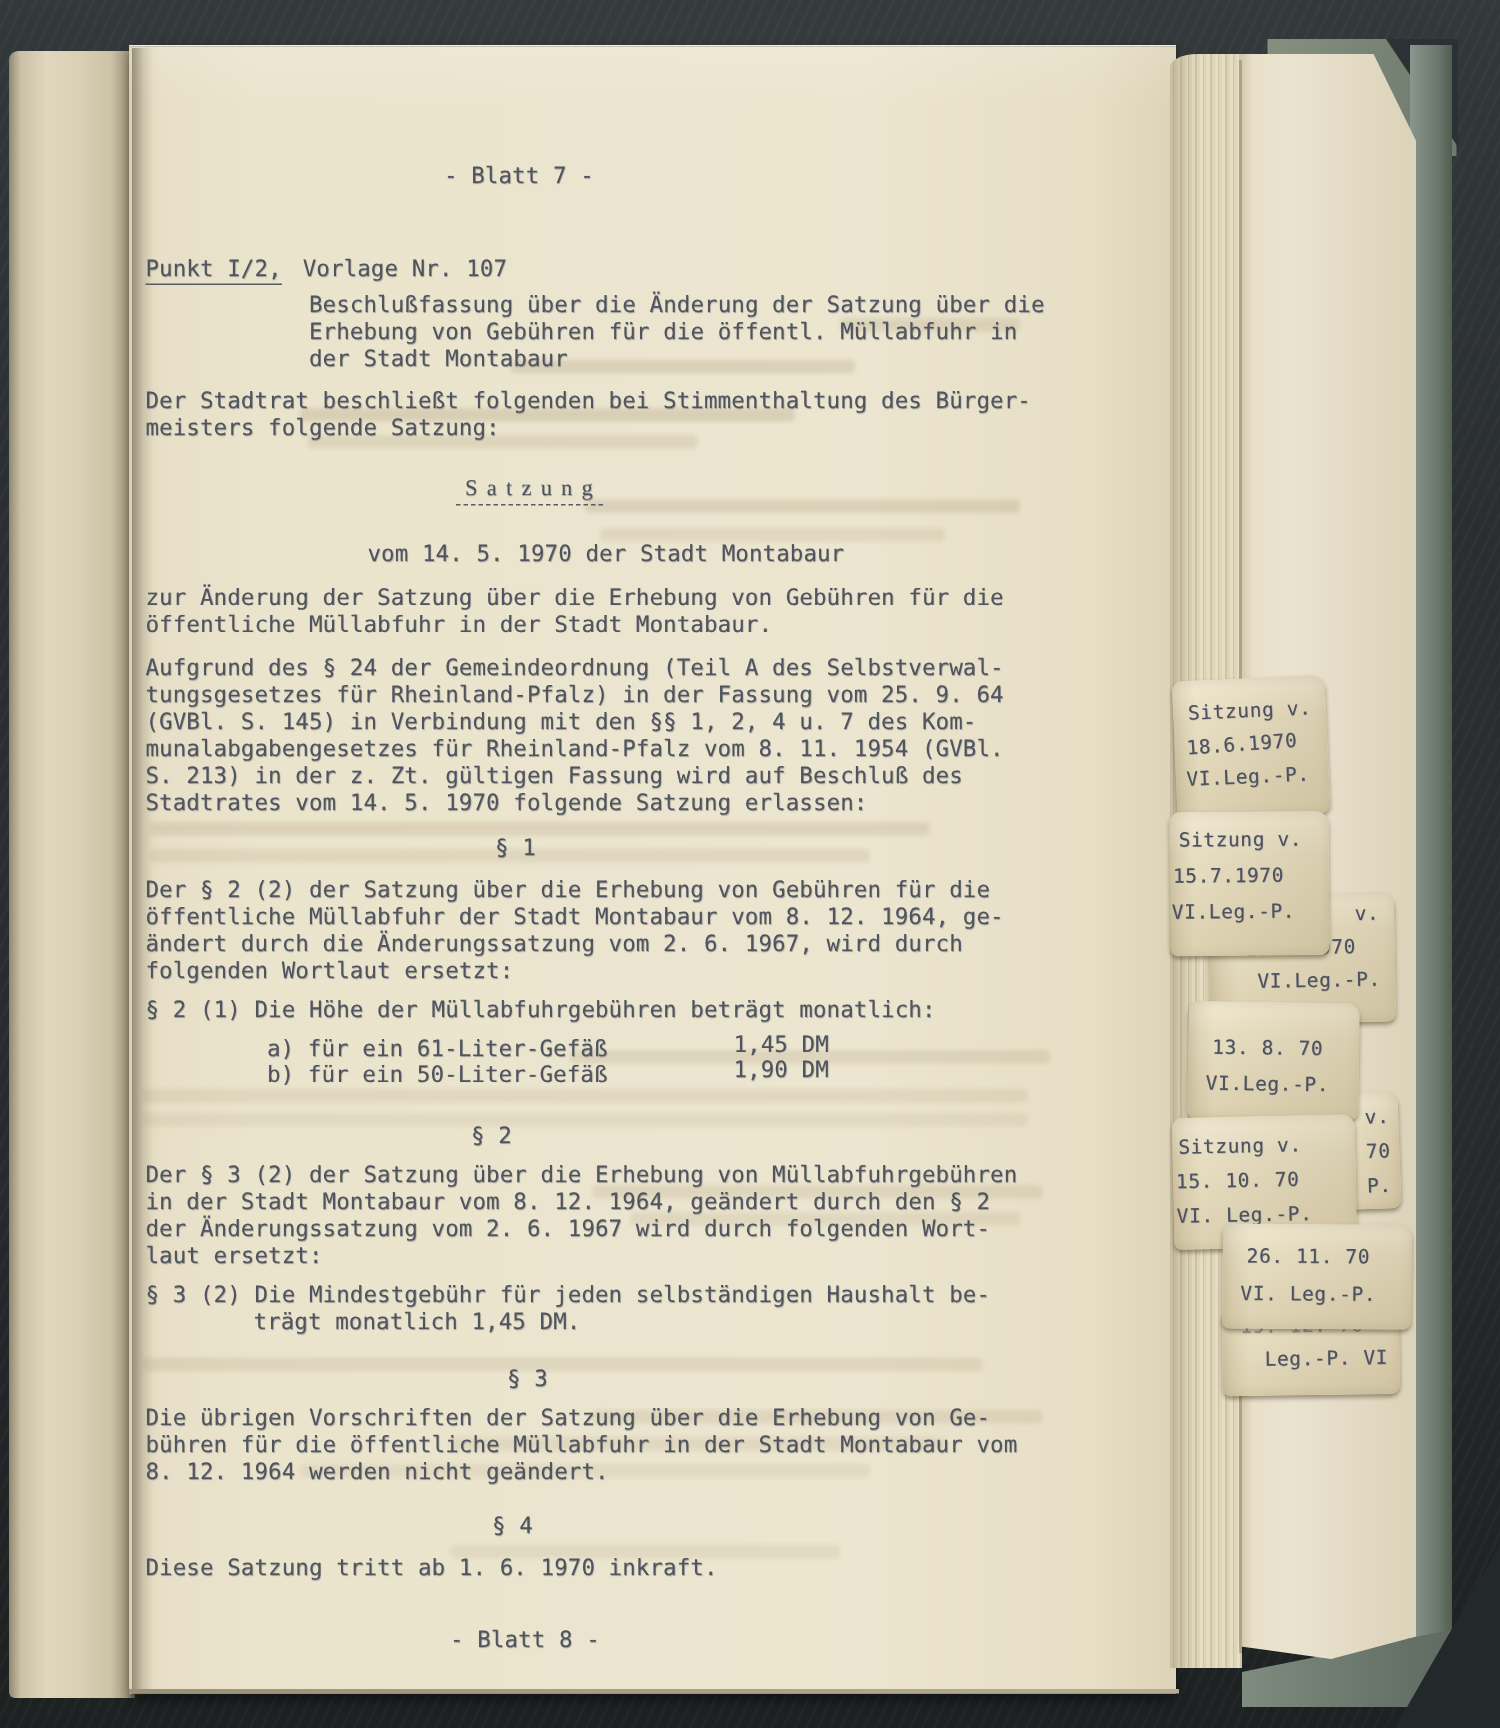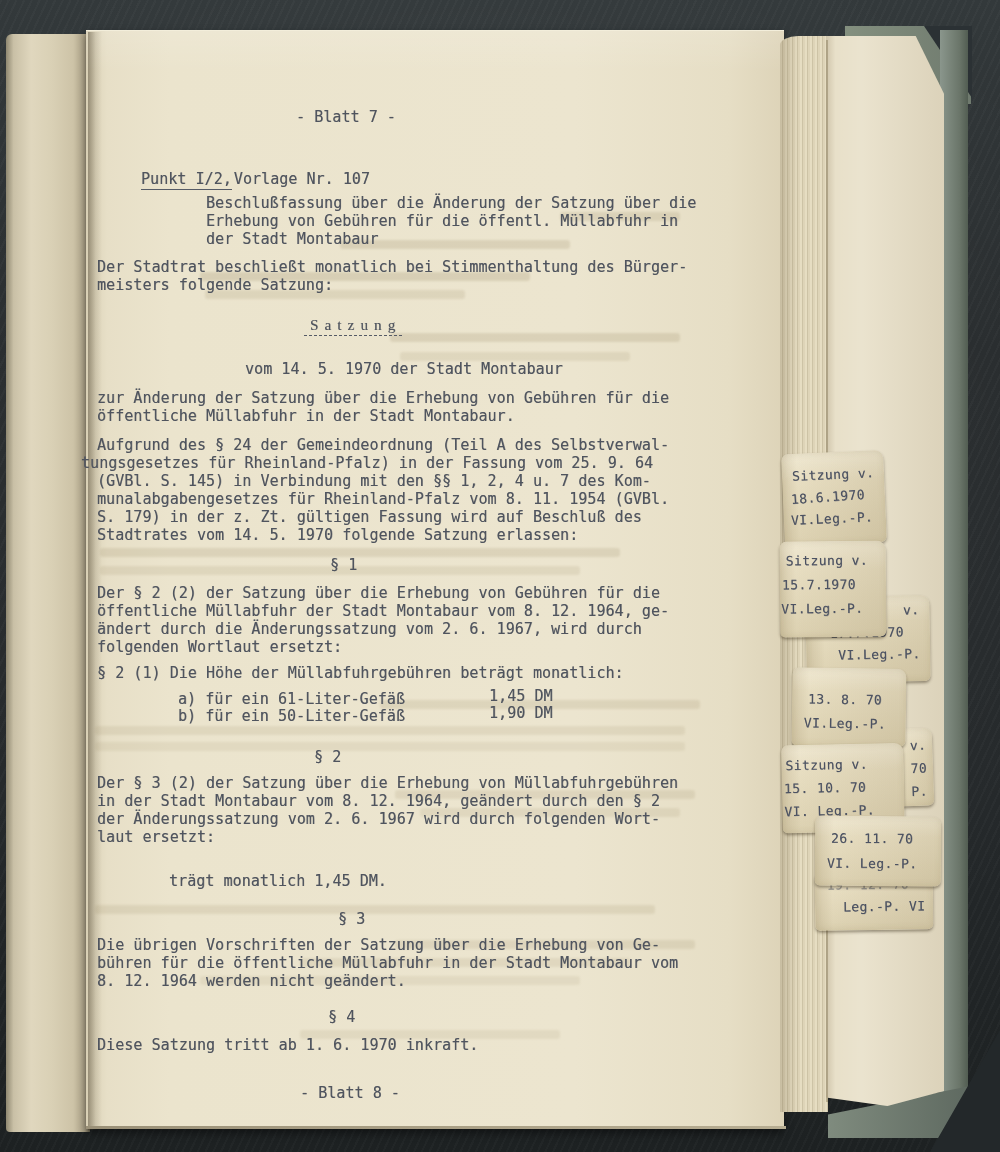--- a/index.html
+++ b/index.html
@@ -49,23 +49,23 @@
     background:
       linear-gradient(90deg,rgba(120,100,65,0.22),rgba(120,100,65,0) 8%,rgba(255,255,255,0.10) 30%,rgba(120,100,65,0.10) 95%),
       #e8e0c9;}
   .fold-line{position:absolute;left:826px;top:40px;width:2px;height:1062px;z-index:6;background:rgba(110,95,60,0.35);}
   .page-bottom-edge{position:absolute;left:86px;top:1126px;width:700px;height:3px;z-index:6;background:linear-gradient(90deg,#9a9077,#b7ad92);}
   
   .t{position:absolute;z-index:7;white-space:pre;
      font:15px/18px "DejaVu Sans Mono",monospace;color:#4f545e;
      letter-spacing:0.05px;
      text-shadow:0.4px 0.4px 0.6px rgba(79,84,94,0.5);}
-  .ul{border-bottom:1.6px solid #565b66;padding-bottom:1px;margin-left:44px;}
+  .ul{border-bottom:1.6px solid #565b66;padding-bottom:1px;}
   .ul-dash{border-bottom:1.6px dashed #565b66;padding:0 6px 2px 6px;letter-spacing:1.2px;font-family:Liberation Serif, serif;}
-  .rest{margin-left:2px;}
+  .rest{margin-left:14px;}
   
   .g{position:absolute;z-index:6;height:9px;border-radius:3px;
      background:#8d7c54;filter:blur(1.3px);}
   
   .tab{position:absolute;z-index:12;
      background:
        linear-gradient(180deg,rgba(255,255,255,0.18),rgba(0,0,0,0) 30%),
        linear-gradient(90deg,rgba(120,100,60,0.16),rgba(120,100,60,0) 15%,rgba(120,100,60,0.12) 92%),
        linear-gradient(180deg,#ece3c8,#dcd1b1);
      border-radius:7px 9px 6px 5px;
@@ -111,53 +111,54 @@
   <div class="g" style="left:300px;top:1030px;width:260px;opacity:.11"></div>
 
   <div class="t" style="left:296px;top:108px">- Blatt 7 -</div>
 
   <div class="t" style="left:97px;top:170px"><span class="ul">Punkt I/2,</span><span class="rest">Vorlage Nr. 107</span></div>
 
   <div class="t" style="left:206px;top:194px">Beschlußfassung über die Änderung der Satzung über die</div>
   <div class="t" style="left:206px;top:212px">Erhebung von Gebühren für die öffentl. Müllabfuhr in</div>
   <div class="t" style="left:206px;top:230px">der Stadt Montabaur</div>
 
-  <div class="t" style="left:97px;top:258px">Der Stadtrat beschließt monatlich bei Stimmenthaltung des Bürger-</div>
+  <div class="t" style="left:97px;top:258px">Der Stadtrat beschließt folgenden bei Stimmenthaltung des Bürger-</div>
   <div class="t" style="left:97px;top:276px">meisters folgende Satzung:</div>
 
   <div class="t" style="left:304px;top:316px"><span class="ul-dash">S a t z u n g</span></div>
   <div class="t" style="left:245px;top:360px">vom 14. 5. 1970 der Stadt Montabaur</div>
 
   <div class="t" style="left:97px;top:389px">zur Änderung der Satzung über die Erhebung von Gebühren für die</div>
   <div class="t" style="left:97px;top:407px">öffentliche Müllabfuhr in der Stadt Montabaur.</div>
 
   <div class="t" style="left:97px;top:436px">Aufgrund des § 24 der Gemeindeordnung (Teil A des Selbstverwal-</div>
-  <div class="t" style="left:81px;top:454px">tungsgesetzes für Rheinland-Pfalz) in der Fassung vom 25. 9. 64</div>
+  <div class="t" style="left:97px;top:454px">tungsgesetzes für Rheinland-Pfalz) in der Fassung vom 25. 9. 64</div>
   <div class="t" style="left:97px;top:472px">(GVBl. S. 145) in Verbindung mit den §§ 1, 2, 4 u. 7 des Kom-</div>
   <div class="t" style="left:97px;top:490px">munalabgabengesetzes für Rheinland-Pfalz vom 8. 11. 1954 (GVBl.</div>
-  <div class="t" style="left:97px;top:508px">S. 179) in der z. Zt. gültigen Fassung wird auf Beschluß des</div>
+  <div class="t" style="left:97px;top:508px">S. 213) in der z. Zt. gültigen Fassung wird auf Beschluß des</div>
   <div class="t" style="left:97px;top:526px">Stadtrates vom 14. 5. 1970 folgende Satzung erlassen:</div>
 
   <div class="t" style="left:330px;top:556px">§ 1</div>
   <div class="t" style="left:97px;top:584px">Der § 2 (2) der Satzung über die Erhebung von Gebühren für die</div>
   <div class="t" style="left:97px;top:602px">öffentliche Müllabfuhr der Stadt Montabaur vom 8. 12. 1964, ge-</div>
   <div class="t" style="left:97px;top:620px">ändert durch die Änderungssatzung vom 2. 6. 1967, wird durch</div>
   <div class="t" style="left:97px;top:638px">folgenden Wortlaut ersetzt:</div>
   <div class="t" style="left:97px;top:664px">§ 2 (1) Die Höhe der Müllabfuhrgebühren beträgt monatlich:</div>
 
   <div class="t" style="left:178px;top:690px">a) für ein 61-Liter-Gefäß</div>
   <div class="t" style="left:489px;top:687px">1,45 DM</div>
   <div class="t" style="left:178px;top:707px">b) für ein 50-Liter-Gefäß</div>
   <div class="t" style="left:489px;top:704px">1,90 DM</div>
 
   <div class="t" style="left:314px;top:748px">§ 2</div>
   <div class="t" style="left:97px;top:774px">Der § 3 (2) der Satzung über die Erhebung von Müllabfuhrgebühren</div>
   <div class="t" style="left:97px;top:792px">in der Stadt Montabaur vom 8. 12. 1964, geändert durch den § 2</div>
   <div class="t" style="left:97px;top:810px">der Änderungssatzung vom 2. 6. 1967 wird durch folgenden Wort-</div>
   <div class="t" style="left:97px;top:828px">laut ersetzt:</div>
+  <div class="t" style="left:97px;top:854px">§ 3 (2) Die Mindestgebühr für jeden selbständigen Haushalt be-</div>
   <div class="t" style="left:169px;top:872px">trägt monatlich 1,45 DM.</div>
 
   <div class="t" style="left:338px;top:910px">§ 3</div>
   <div class="t" style="left:97px;top:954px">bühren für die öffentliche Müllabfuhr in der Stadt Montabaur vom</div>
   <div class="t" style="left:97px;top:936px">Die übrigen Vorschriften der Satzung über die Erhebung von Ge-</div>
   <div class="t" style="left:97px;top:972px">8. 12. 1964 werden nicht geändert.</div>
 
   <div class="t" style="left:328px;top:1008px">§ 4</div>
   <div class="t" style="left:97px;top:1036px">Diese Satzung tritt ab 1. 6. 1970 inkraft.</div>
 

